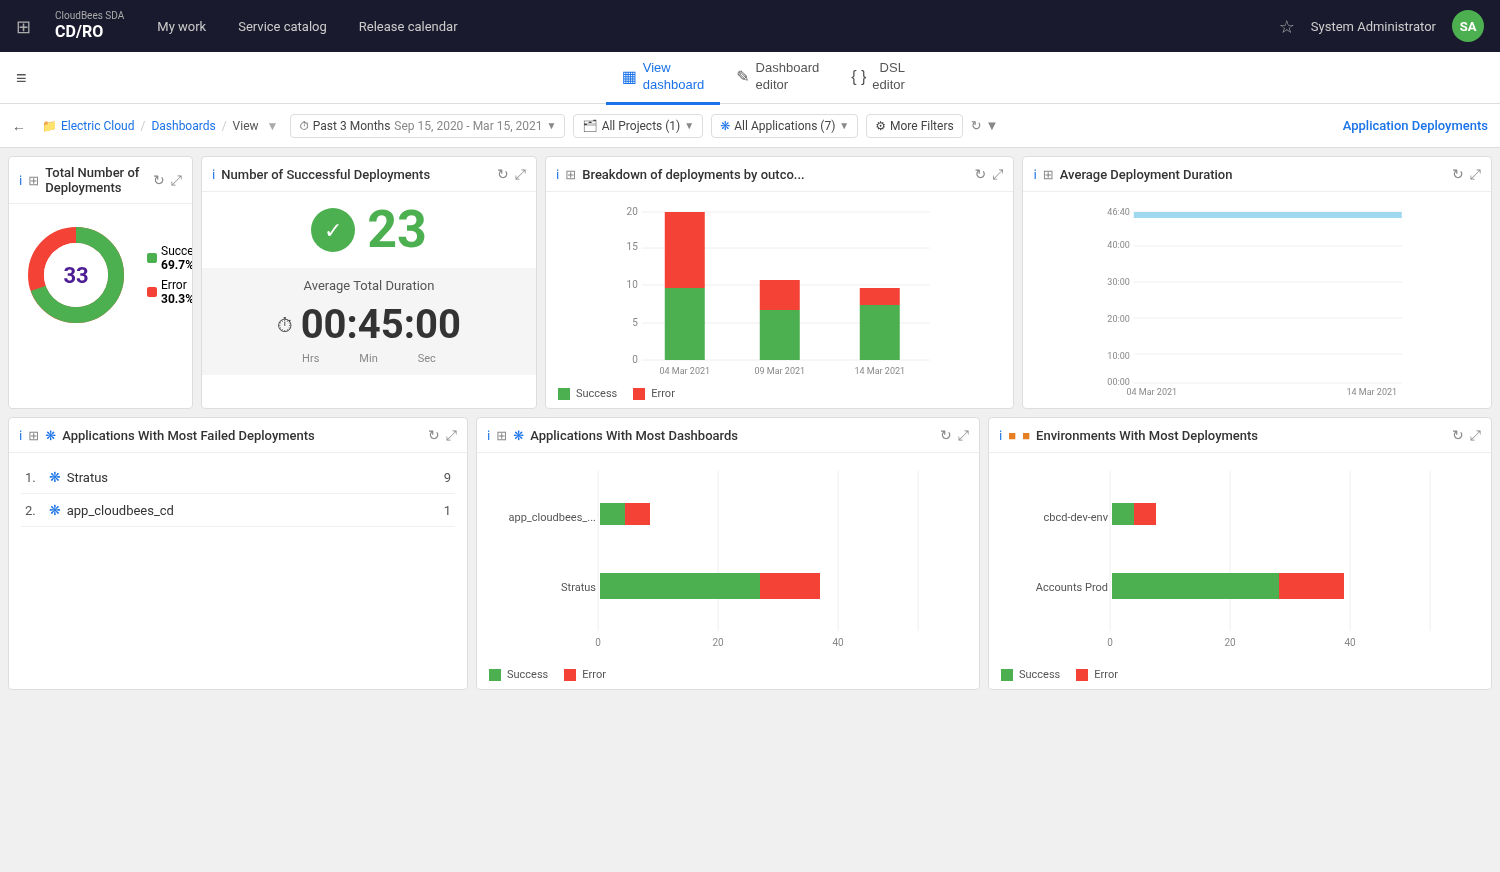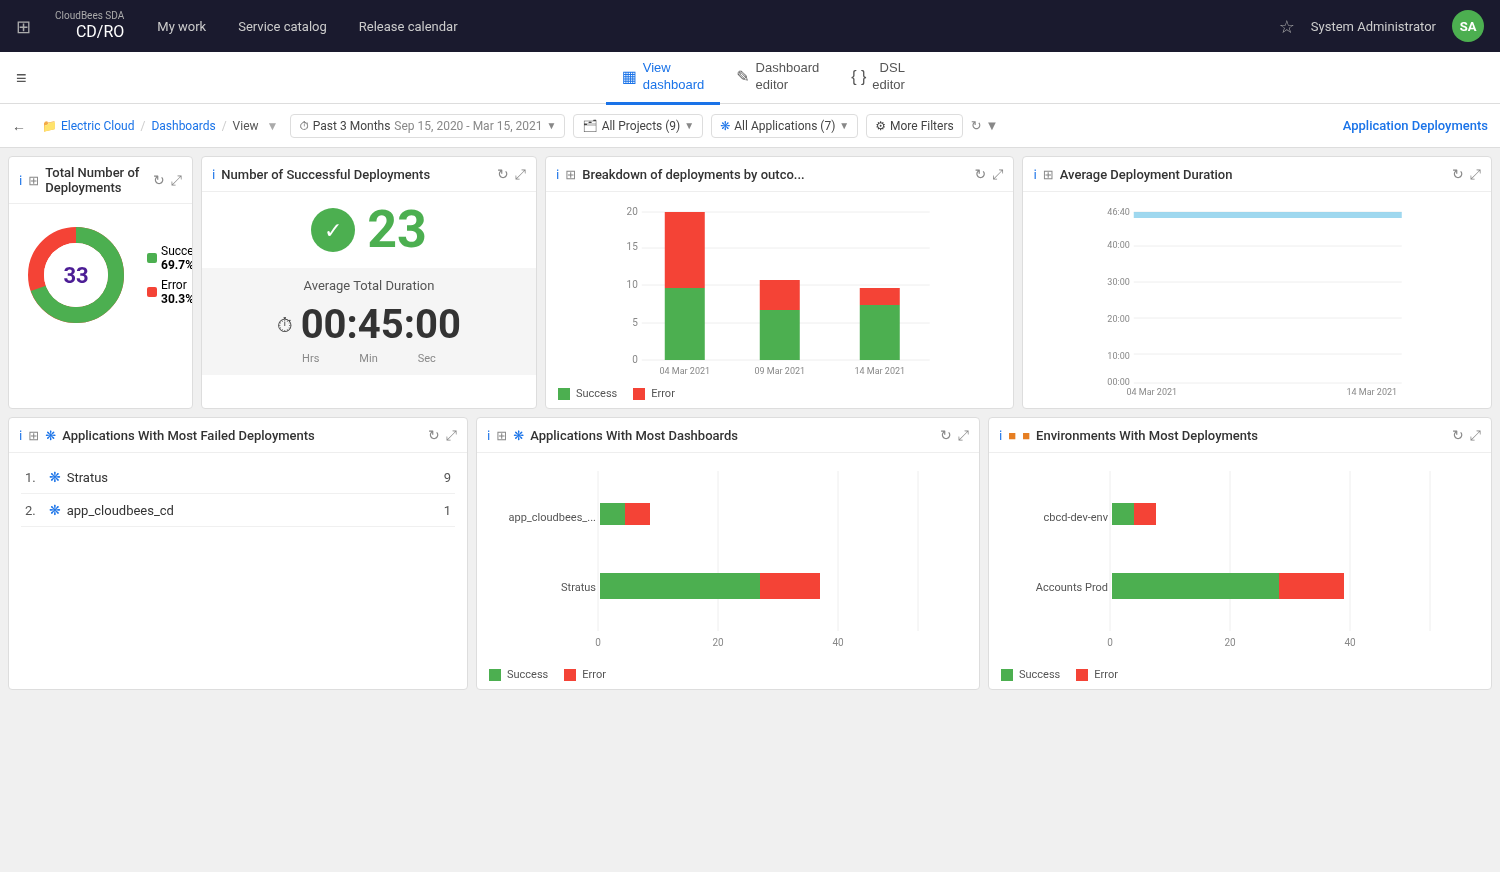--- a/index.html
+++ b/index.html
@@ -9,23 +9,23 @@
     .top-nav {
       background: #1a1a2e;
       color: #fff;
       height: 52px;
       display: flex;
       align-items: center;
       padding: 0 16px;
       gap: 24px;
     }
     .nav-grid-icon { color: #aaa; font-size: 18px; cursor: pointer; }
-    .nav-brand { display: flex; flex-direction: column; line-height: 1.2; text-align: right; }
+    .nav-brand { display: flex; flex-direction: column; line-height: 1.2; }
     .nav-brand-top { font-size: 10px; color: #aaa; }
-    .nav-brand-bottom { font-size: 16px; font-weight: normal; color: #fff; }
+    .nav-brand-bottom { font-size: 16px; font-weight: bold; color: #fff; }
     .nav-links { display: flex; gap: 32px; margin-left: 9px; }
     .nav-link { color: #ccc; text-decoration: none; font-size: 13px; cursor: pointer; }
     .nav-right { margin-left: auto; display: flex; align-items: center; gap: 16px; }
     .nav-star { color: #aaa; font-size: 18px; cursor: pointer; }
     .nav-user { font-size: 13px; color: #ccc; }
     .nav-avatar { width: 32px; height: 32px; border-radius: 50%; background: #4CAF50; color: #fff; display: flex; align-items: center; justify-content: center; font-weight: bold; font-size: 13px; }
 
     
     .toolbar {
       background: #fff;
@@ -184,21 +184,21 @@
 
   <div class="filter-item">
     <span>⏱</span>
     <span>Past 3 Months</span>
     <span style="color:#888">Sep 15, 2020 - Mar 15, 2021</span>
     <span class="chevron">▼</span>
   </div>
 
   <div class="filter-item">
     <span>🗂</span>
-    <span>All Projects (9)</span>
+    <span>All Projects (1)</span>
     <span class="chevron">▼</span>
   </div>
 
   <div class="filter-item">
     <span style="color:#1a73e8">❋</span>
     <span>All Applications (7)</span>
     <span class="chevron">▼</span>
   </div>
 
   <div class="filter-item">

